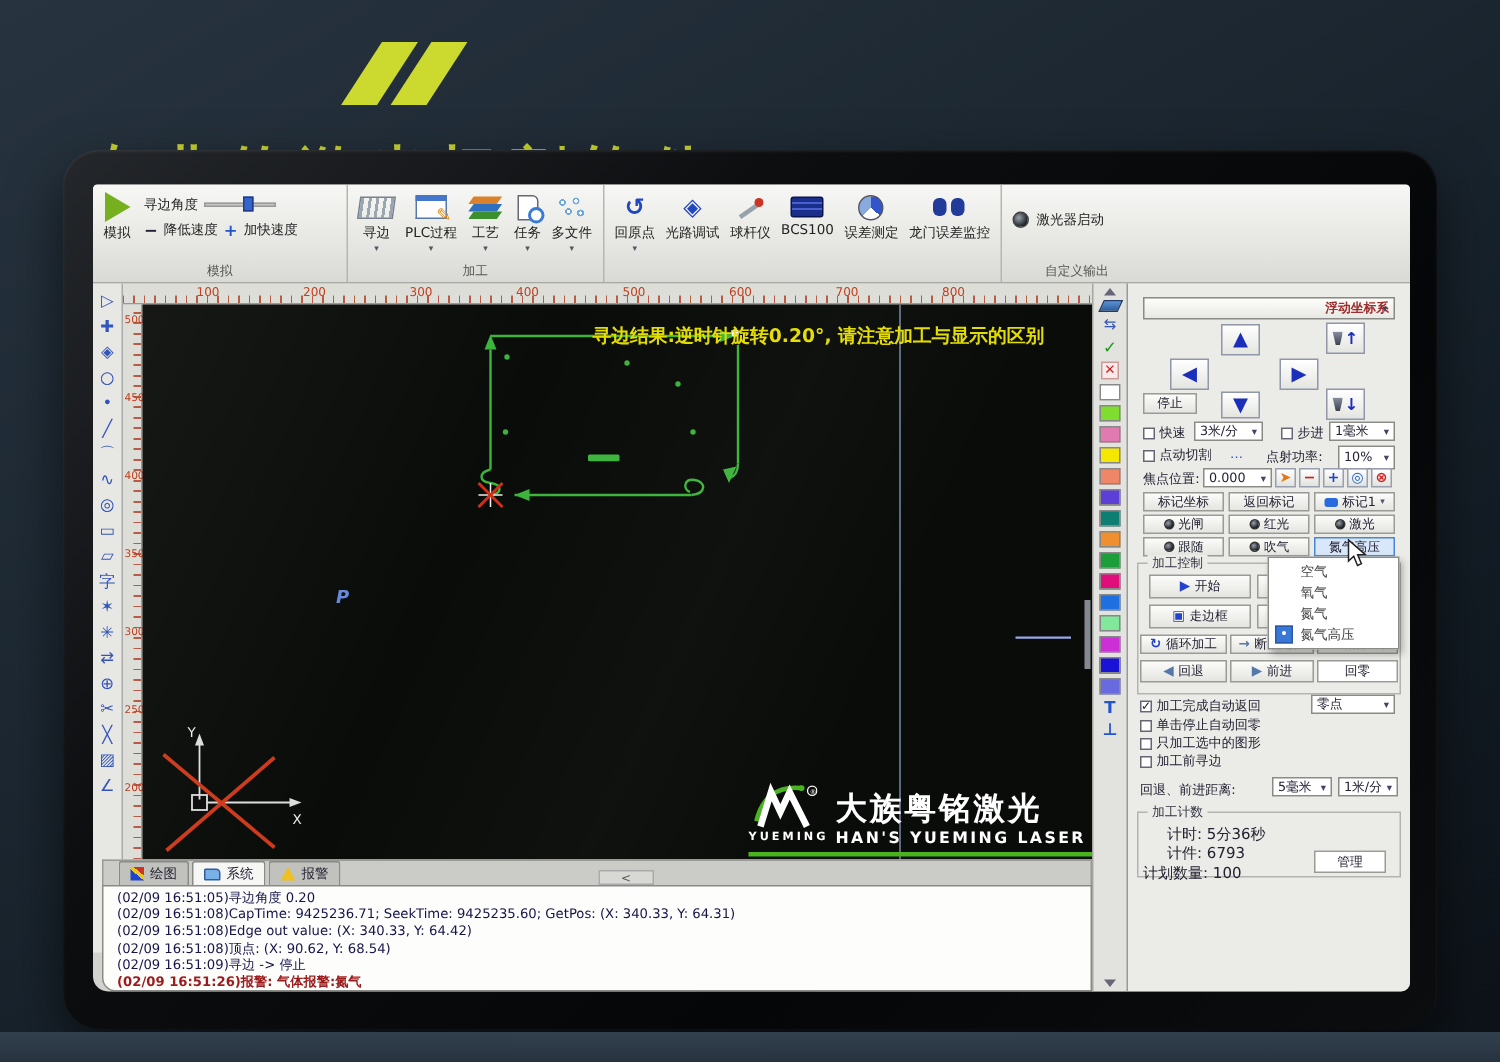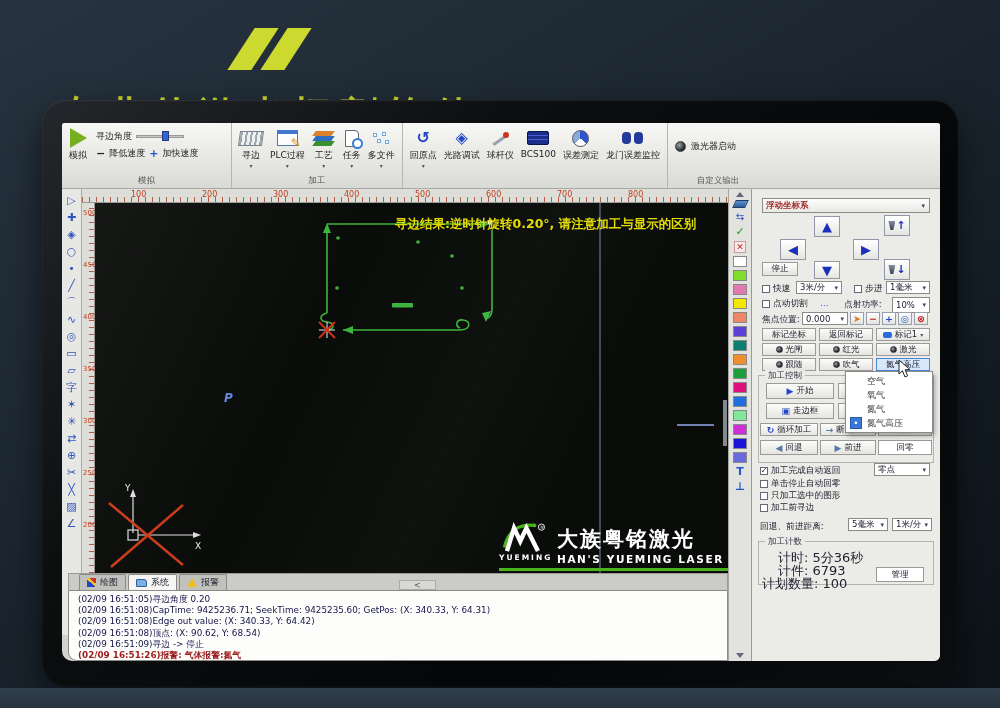--- a/index.html
+++ b/index.html
@@ -114,21 +114,21 @@
   .strip-check{color:#1a9a1a;font-weight:bold;font-size:11px;line-height:12px;}
   .strip-x{color:#cc2222;border:1px solid #cc9999;background:#f8eaea;width:12px;height:12px;line-height:11px;text-align:center;font-size:9px;}
   .swatch{width:14px;height:11px;border:1px solid #888;}
   .swatch.blank{background:#fff;}
   .strip-t{color:#2255cc;font-weight:bold;font-size:11px;line-height:12px;}
   
   .panel{position:absolute;left:690px;top:66px;width:188px;height:472px;background:#ebebe7;}
   .pselect{position:absolute;background:#fff;border:1px solid #8a8a86;font-size:8.5px;color:#223;
     display:flex;align-items:center;justify-content:space-between;padding:0 3px;}
   .pselect:after{content:"▾";font-size:7px;color:#446;margin-left:2px;}
-  .pselect.coord{justify-content:flex-start;color:#a03030;font-weight:bold;
+  .pselect.coord{justify-content:flex-end;color:#a03030;font-weight:bold;
     background:linear-gradient(#fdfdfb,#e8e8e4);}
   .pselect.coord:after{position:absolute;right:4px;}
   .jbtn{position:absolute;width:26px;height:21px;background:linear-gradient(#ffffff,#e4e4e0);border:1px solid #8f97a8;
     display:flex;align-items:center;justify-content:center;color:#1b2fbb;font-size:13px;}
   .noz{width:7px;height:9px;background:linear-gradient(#8890a0,#3a4250);clip-path:polygon(0 0,100% 0,70% 100%,30% 100%);margin-right:1px;}
   .zarr{font-size:11px;font-weight:bold;color:#1b2fbb;}
   .btn3d{position:absolute;background:linear-gradient(#fcfcfa,#e4e4e0);border:1px solid #9a9a96;color:#223;
     display:flex;align-items:center;justify-content:center;gap:3px;font-size:8.5px;}
   .cb{position:absolute;display:flex;align-items:center;gap:3px;font-size:8.7px;color:#223;white-space:nowrap;}
   .cb .box{width:8px;height:8px;background:#fff;border:1px solid #667;display:inline-flex;align-items:center;justify-content:center;
@@ -141,21 +141,21 @@
   .hl{background:#d8e8fa !important;border-color:#4a86d8 !important;}
   .gbox{position:absolute;border:1px solid #b3b3af;}
   .gbox>b{position:absolute;top:-6px;left:6px;background:#ebebe7;padding:0 3px;font-size:8.5px;font-weight:normal;color:#334;white-space:nowrap;}
   .cicon{font-size:9px;color:#2244cc;font-weight:bold;}
   .cicon.grey{color:#5577aa;}
   .popup{position:absolute;left:93px;top:182px;width:88px;background:#fff;border:1px solid #8a8a86;
     box-shadow:2px 3px 5px rgba(0,0,0,.3);padding:2px 0;z-index:5;}
   .pitem{display:flex;align-items:center;gap:5px;height:14px;padding:0 4px;font-size:9px;color:#444;}
   .pbullet{width:12px;height:12px;display:flex;align-items:center;justify-content:center;font-size:9px;}
   .pbullet.sel{background:#3a78d8;color:#fff;border:1px solid #2a5aa8;}
-  .crow{position:absolute;font-size:13px;color:#223;white-space:nowrap;text-align:center;}
+  .crow{position:absolute;font-size:10px;color:#223;white-space:nowrap;text-align:center;}
   .cursor-svg{position:absolute;left:836px;top:236px;z-index:9;}
 </style>
 </head>
 <body>
 
 <div class="stage">
   <div class="hero">
     <div class="slashes">
       <i class="slash"></i>
         <i class="slash"></i>

